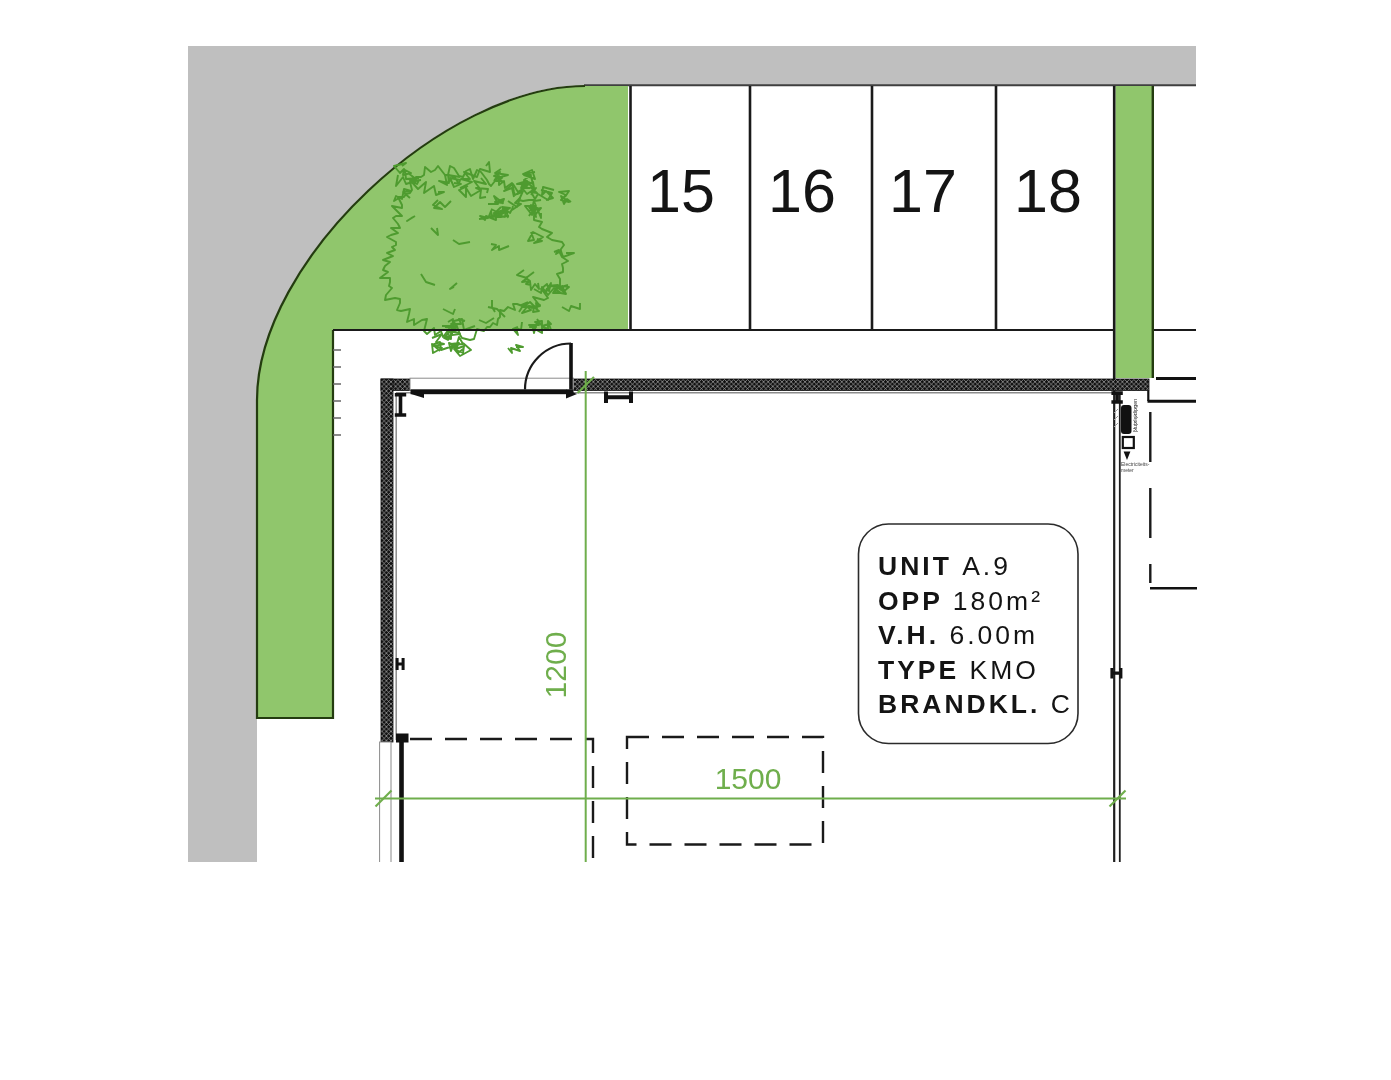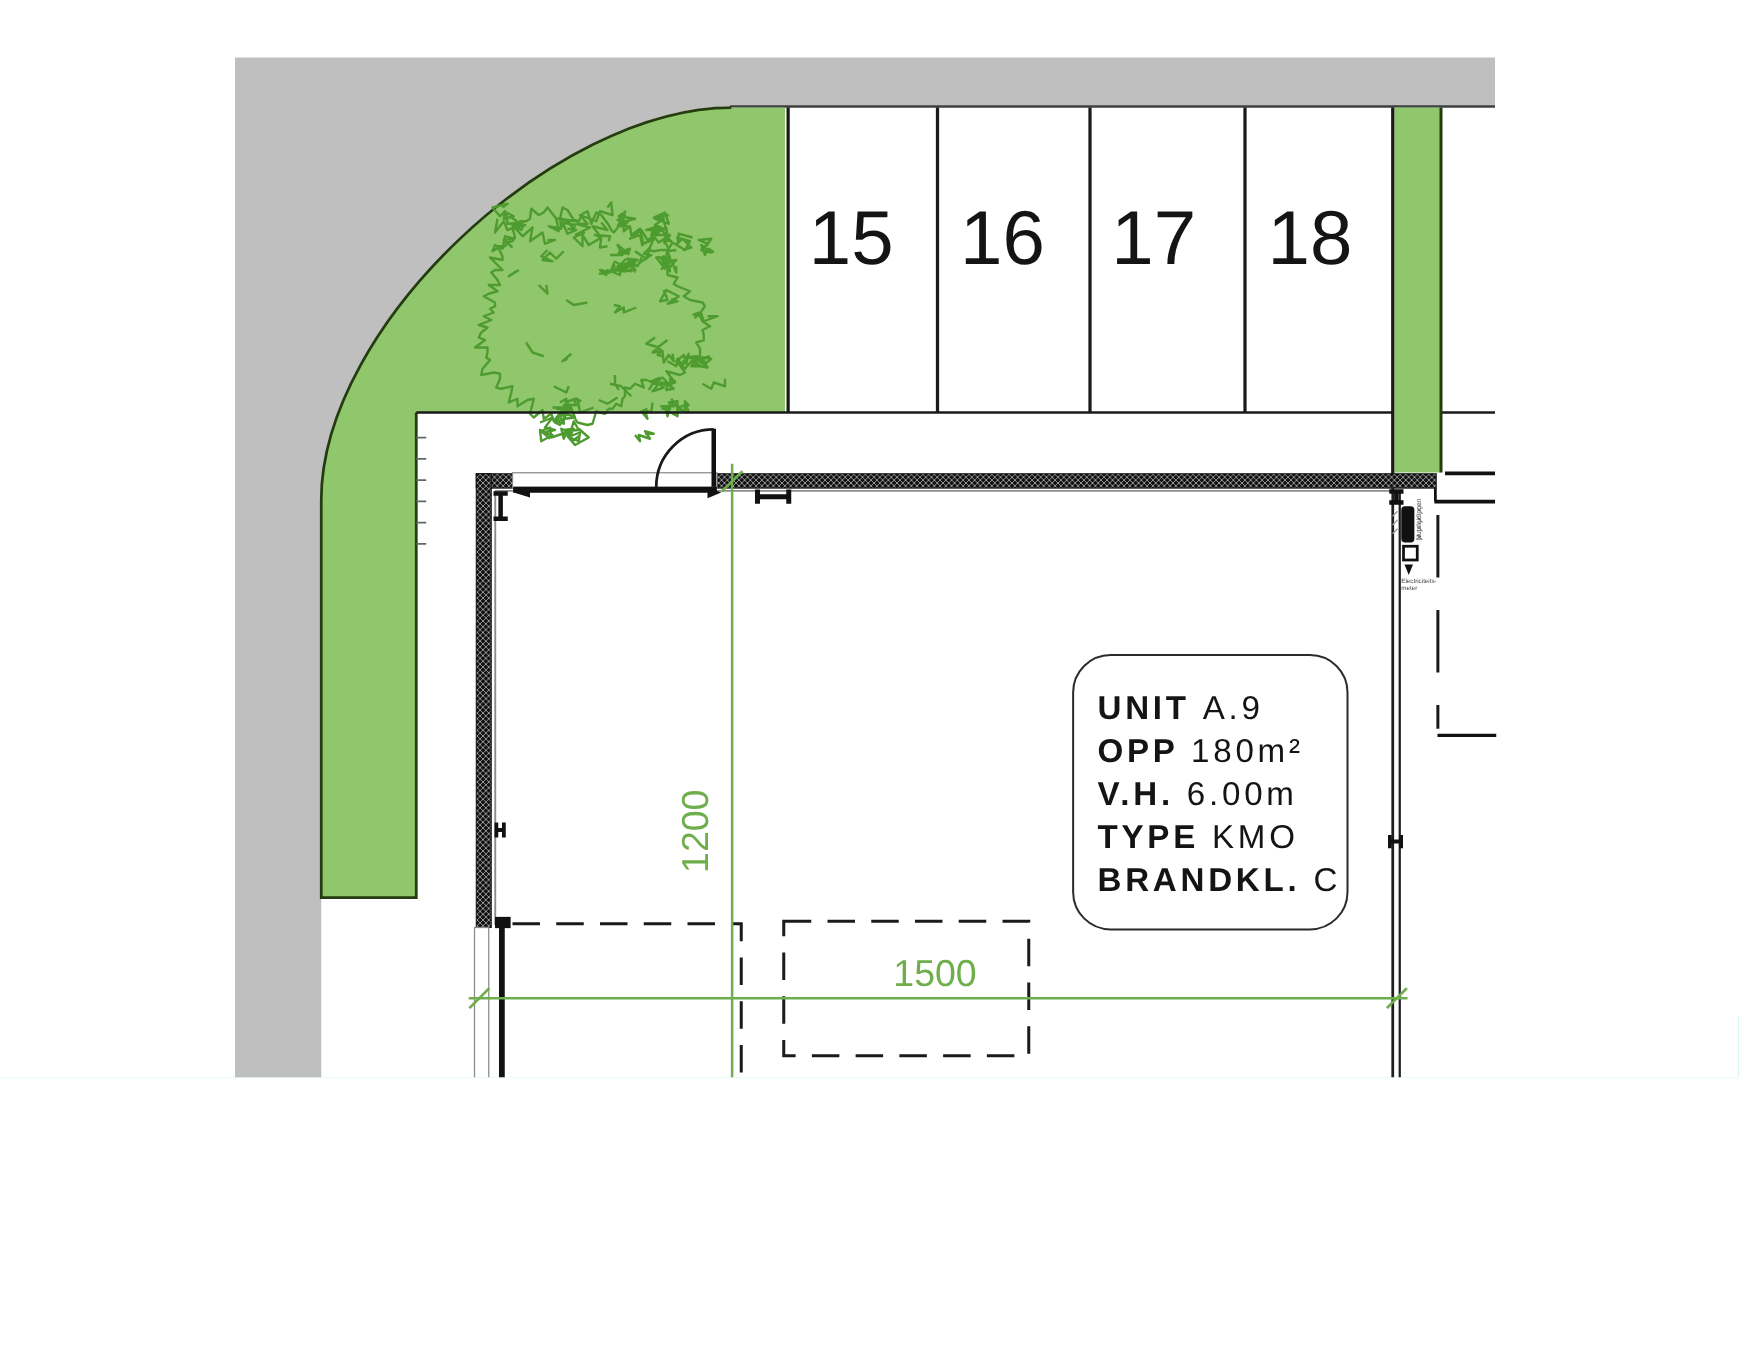--- a/index.html
+++ b/index.html
@@ -1,16 +1,16 @@
 <!DOCTYPE html>
 <html><head>
 <meta charset="utf-8">
 <style>
   html,body{margin:0;padding:0;background:#fff;}
-  .page{position:relative;width:1391px;height:862px;background:#86efac;overflow:hidden;
+  .page{position:relative;width:1391px;height:862px;background:#15803d;overflow:hidden;
         font-family:"Liberation Sans", sans-serif;}
   svg text{font-family:"Liberation Sans", sans-serif;}
 </style>
 </head>
 <body>
 <div class="page">
 <svg width="1391" height="1080" viewBox="0 0 1391 1080" xmlns="http://www.w3.org/2000/svg">
 <defs>
   <pattern id="hatch" width="4.6" height="4.6" patternUnits="userSpaceOnUse">
     <rect width="4.6" height="4.6" fill="#101010"></rect>

